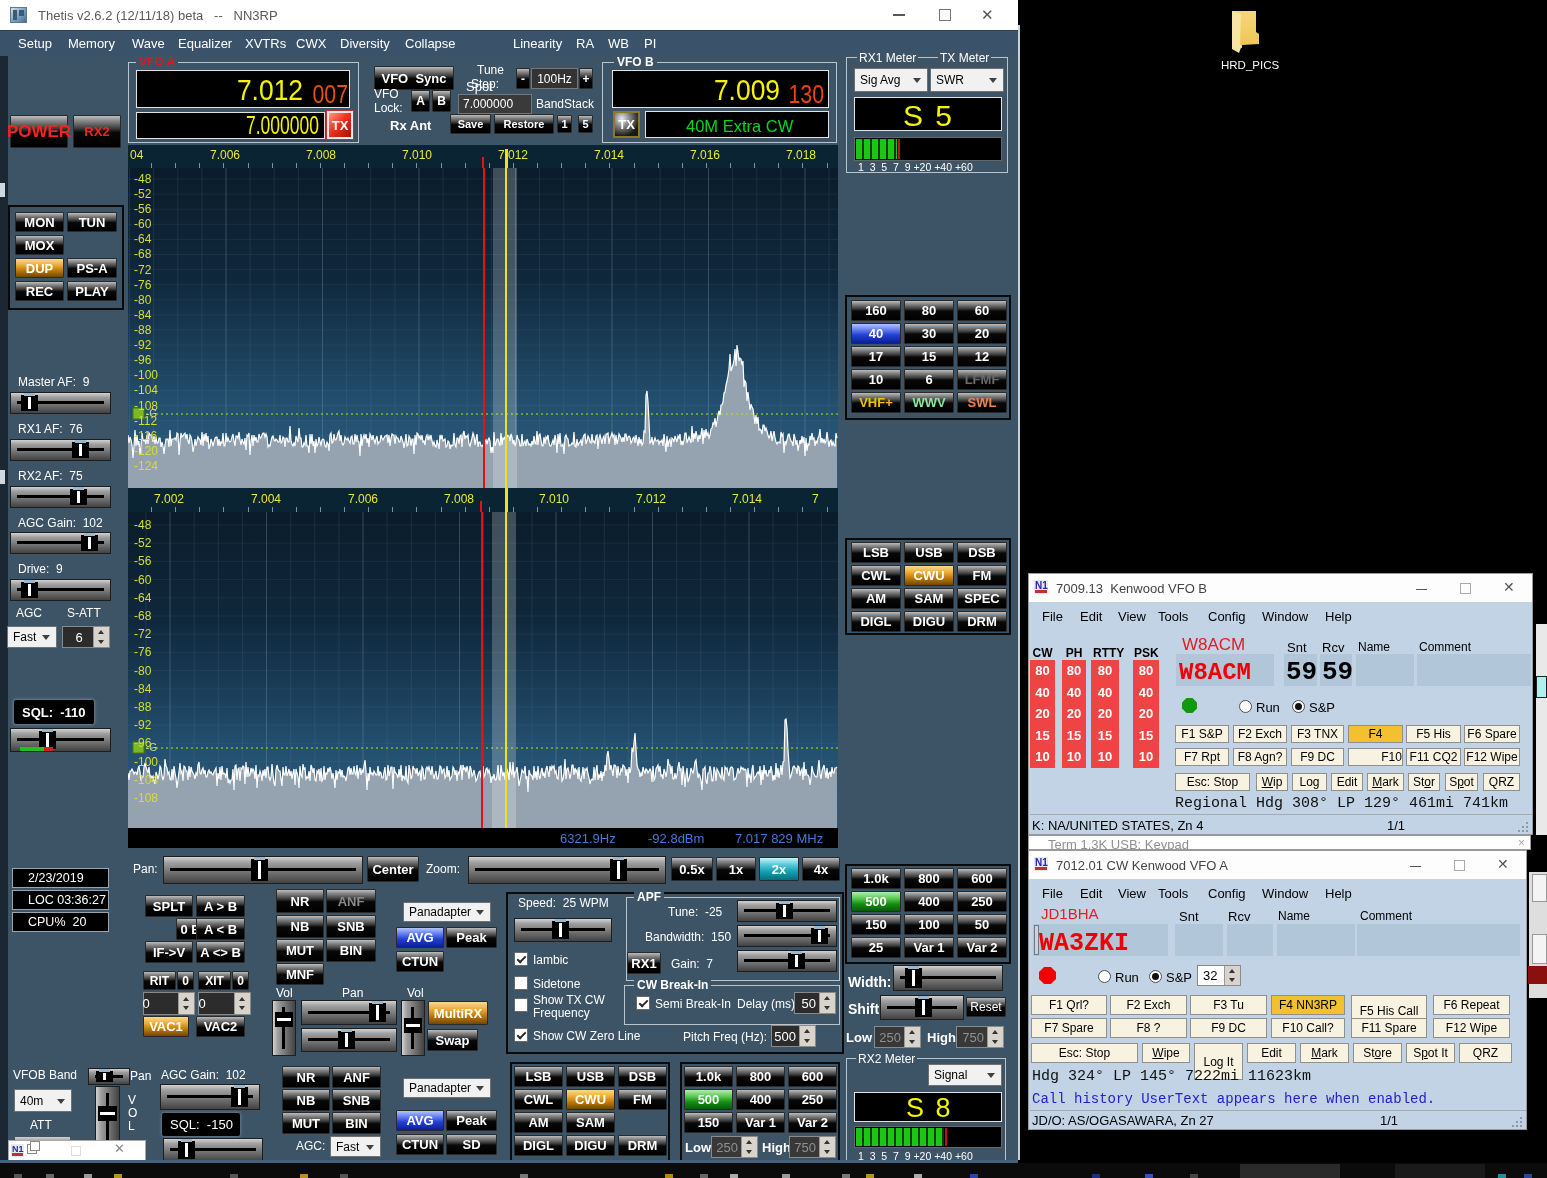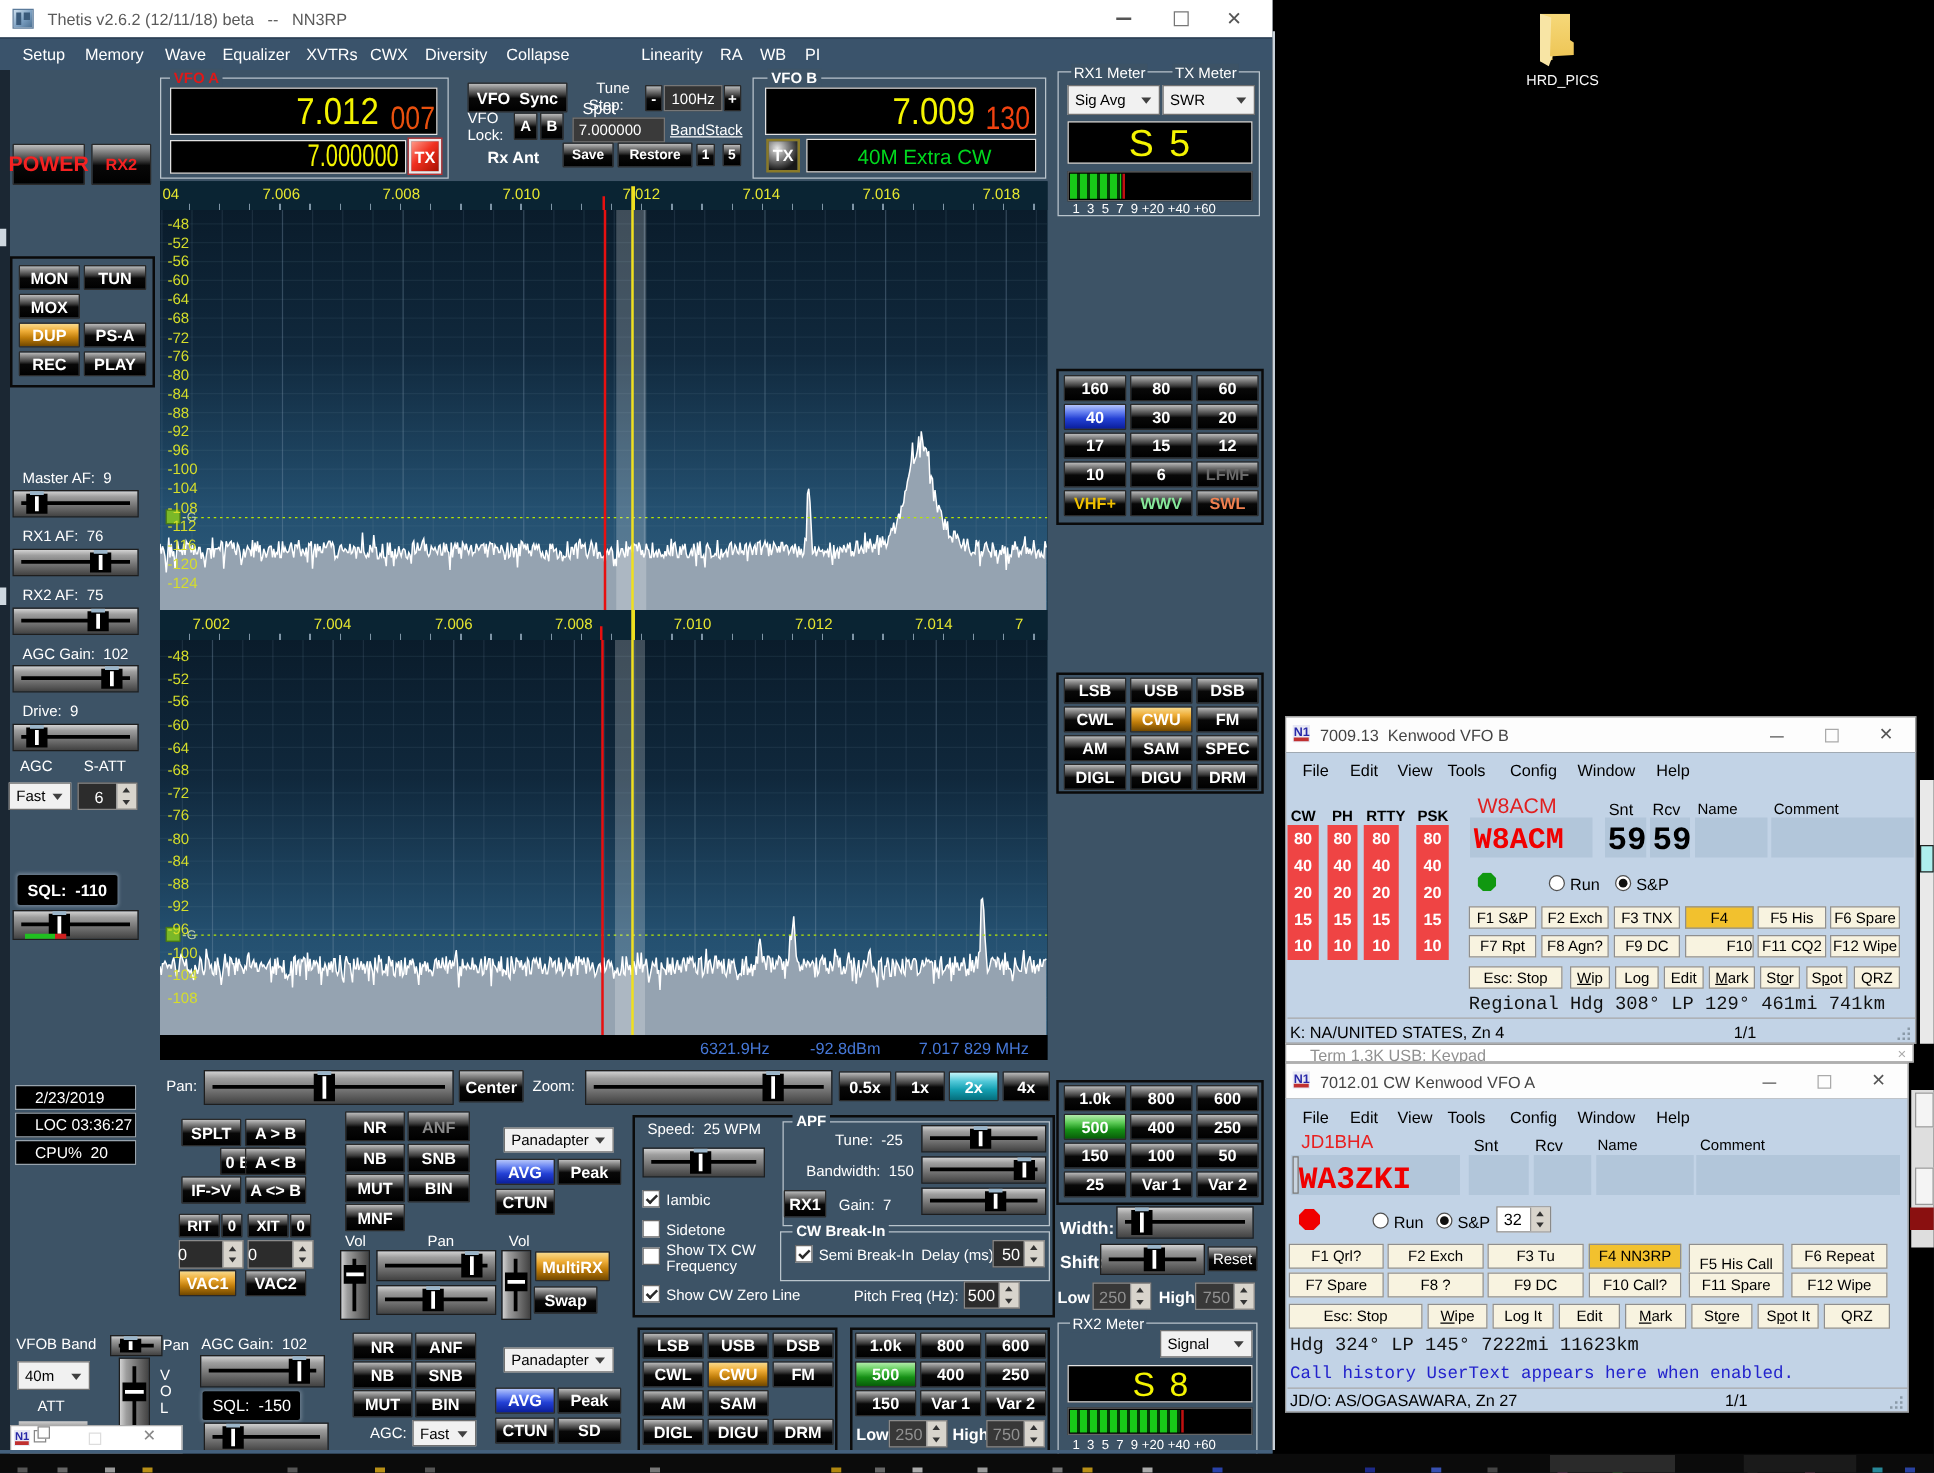--- a/index.html
+++ b/index.html
@@ -143,21 +143,21 @@
 <div class="t" style="left:477px;top:63px;">Tune</div>
 <div class="t" style="left:471px;top:77px;">Step:</div>
 <div class="b " style="left:516px;top:68px;width:14px;height:21px;font-size:12px;">-</div>
 <div class="" style="left:531px;top:68px;width:47px;height:21px;background:#333;border:1px solid #777;color:#fff;font-size:12px;display:flex;align-items:center;justify-content:center;">100Hz</div>
 <div class="b " style="left:579px;top:68px;width:14px;height:21px;font-size:12px;">+</div>
 <div class="t" style="left:374px;top:87px;">VFO</div>
 <div class="t" style="left:374px;top:101px;">Lock:</div>
 <div class="b " style="left:411px;top:90px;width:19px;height:22px;font-size:12px;">A</div>
 <div class="b " style="left:432px;top:90px;width:19px;height:22px;font-size:12px;">B</div>
 <div class="" style="left:458px;top:94px;width:74px;height:20px;background:#3a3a3a;border:1px solid #777;color:#fff;font-size:12px;display:flex;align-items:center;padding-left:4px;">7.000000</div>
-<div class="t" style="left:536px;top:97px;text-decoration:underline;">BandStack</div>
+<div class="t" style="left:536px;top:97px;">BandStack</div>
 <div class="b " style="left:450px;top:114px;width:41px;height:20px;font-size:11px;">Save</div>
 <div class="b " style="left:494px;top:114px;width:60px;height:20px;font-size:11px;">Restore</div>
 <div class="b " style="left:557px;top:115px;width:15px;height:18px;font-size:11px;">1</div>
 <div class="b " style="left:578px;top:115px;width:15px;height:18px;font-size:11px;">5</div>
 <div class="t" style="left:390px;top:118px;font-weight:bold;font-size:13px;">Rx Ant</div>
 <div class="gb" style="left:602px;top:62px;width:235px;height:81px;"></div>
 <div class="t" style="left:614px;top:55px;color:#fff;background:#3d5366;padding:0 3px;font-weight:bold;">VFO B</div>
 <div class="disp" style="left:612px;top:70px;width:217px;height:38px;"></div>
 <div style="left:480px;top:73px;width:300px;text-align:right;color:#f4f400;font-size:30px;transform:scaleX(0.88);transform-origin:100% 50%;white-space:nowrap;">7.009</div>
 <div style="left:524px;top:79px;width:300px;text-align:right;color:#f04210;font-size:26px;transform:scaleX(0.82);transform-origin:100% 50%;white-space:nowrap;">130</div>
@@ -716,21 +716,21 @@
 <div class="fb" style="left:1351px;top:995px;width:76px;height:32px;">F5 His Call</div>
 <div class="fb" style="left:1433px;top:995px;width:77px;height:20px;">F6 Repeat</div>
 <div class="fb" style="left:1031px;top:1018px;width:76px;height:20px;">F7 Spare</div>
 <div class="fb" style="left:1110px;top:1018px;width:77px;height:20px;">F8 ?</div>
 <div class="fb" style="left:1190px;top:1018px;width:77px;height:20px;">F9 DC</div>
 <div class="fb" style="left:1271px;top:1018px;width:74px;height:20px;">F10 Call?</div>
 <div class="fb" style="left:1351px;top:1018px;width:76px;height:20px;">F11 Spare</div>
 <div class="fb" style="left:1433px;top:1018px;width:77px;height:20px;">F12 Wipe</div>
 <div class="fb" style="left:1031px;top:1043px;width:107px;height:20px;">Esc: Stop</div>
 <div class="fb" style="left:1142px;top:1043px;width:48px;height:20px;"><u>W</u>ipe</div>
-<div class="fb" style="left:1194px;top:1043px;width:49px;height:20px;">Log It</div>
+<div class="fb" style="left:1194px;top:1043px;width:49px;height:37px;">Log It</div>
 <div class="fb" style="left:1247px;top:1043px;width:49px;height:20px;">Edit</div>
 <div class="fb" style="left:1300px;top:1043px;width:49px;height:20px;"><u>M</u>ark</div>
 <div class="fb" style="left:1353px;top:1043px;width:49px;height:20px;">St<u>o</u>re</div>
 <div class="fb" style="left:1406px;top:1043px;width:49px;height:20px;">S<u>p</u>ot It</div>
 <div class="fb" style="left:1459px;top:1043px;width:53px;height:20px;">QRZ</div>
 <div class="mono" style="left:1032px;top:1068px;">Hdg 324° LP 145° 7222mi 11623km</div>
 <div class="mono" style="left:1032px;top:1091px;color:#2222cc;font-size:14px;">Call history UserText appears here when enabled.</div>
 <div class="" style="left:1030px;top:1110px;width:496px;height:19px;border-top:1px solid #a8a8a8;"></div>
 <div class="nm" style="left:1032px;top:1113px;">JD/O: AS/OGASAWARA, Zn 27</div>
 <div class="nm" style="left:1380px;top:1113px;">1/1</div>

